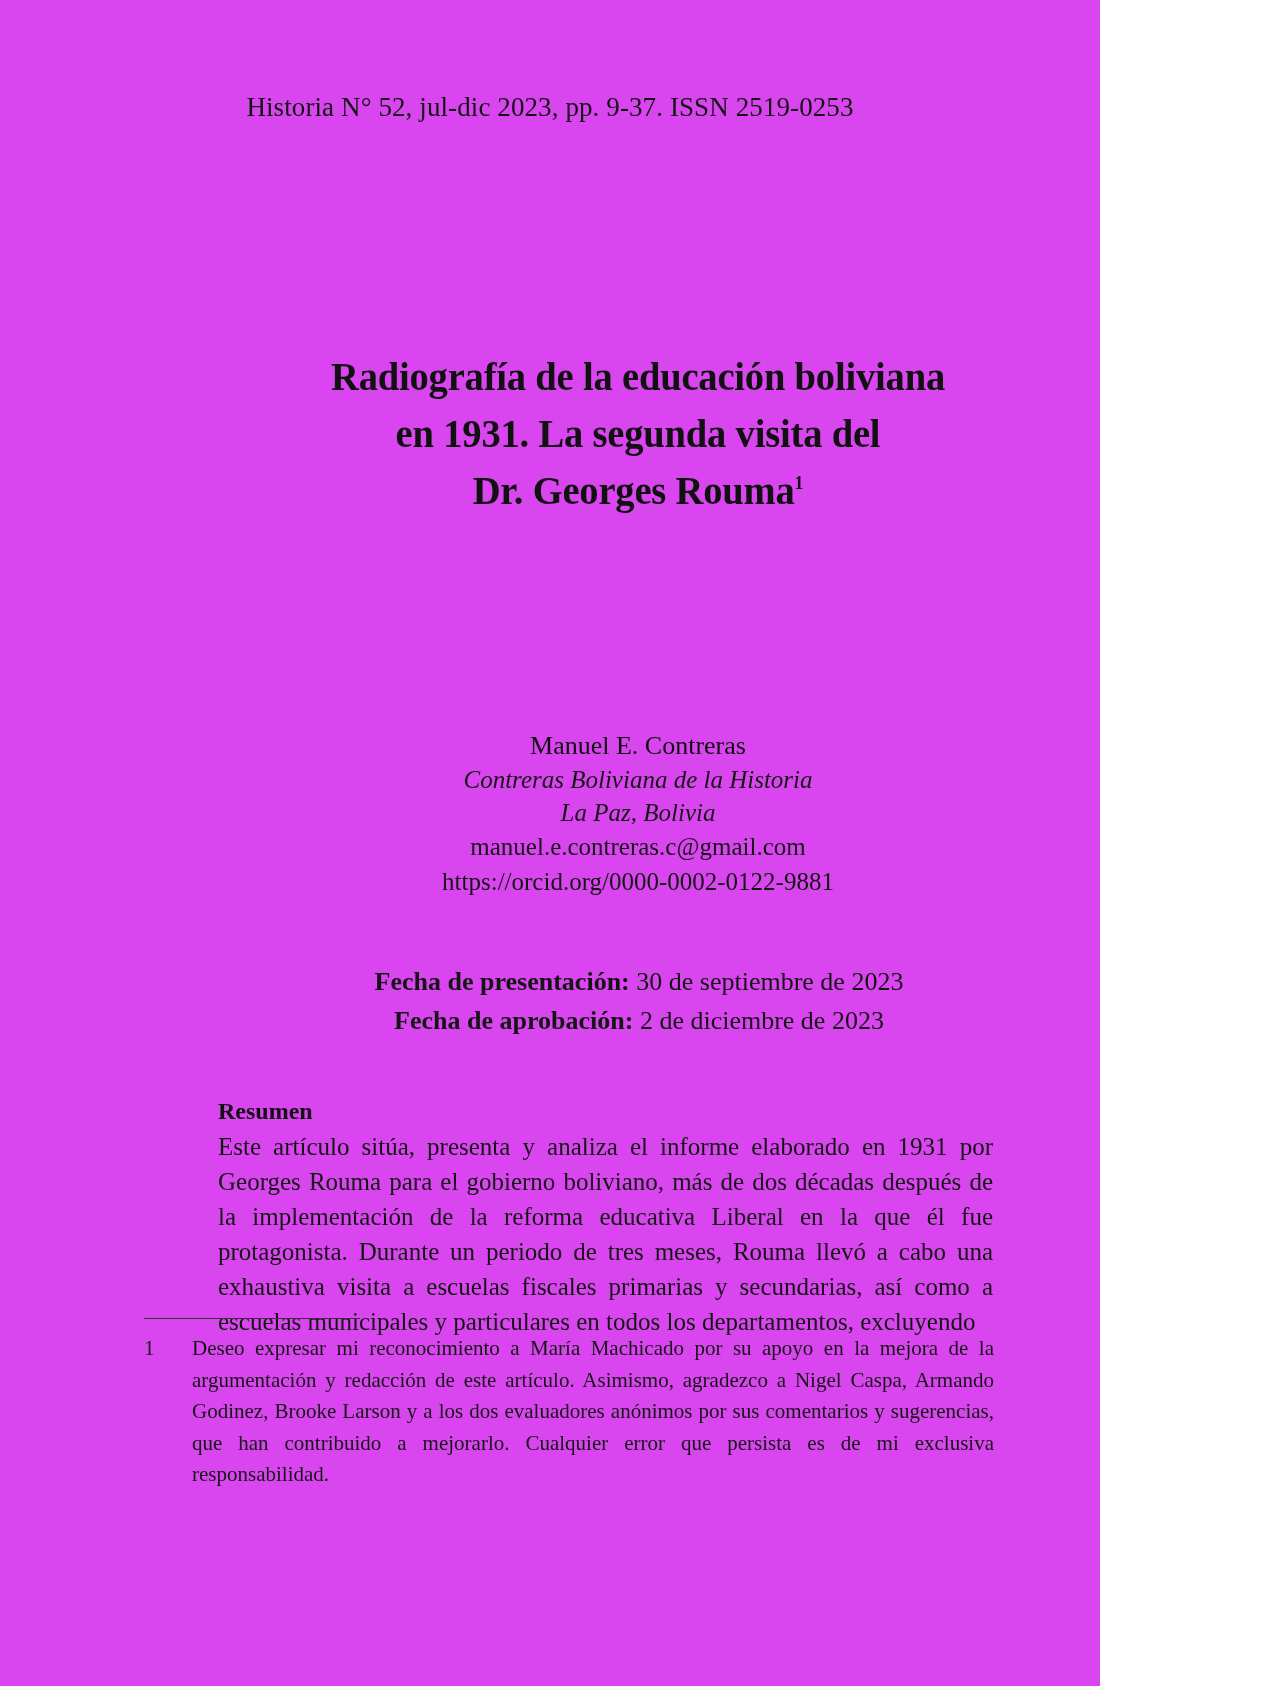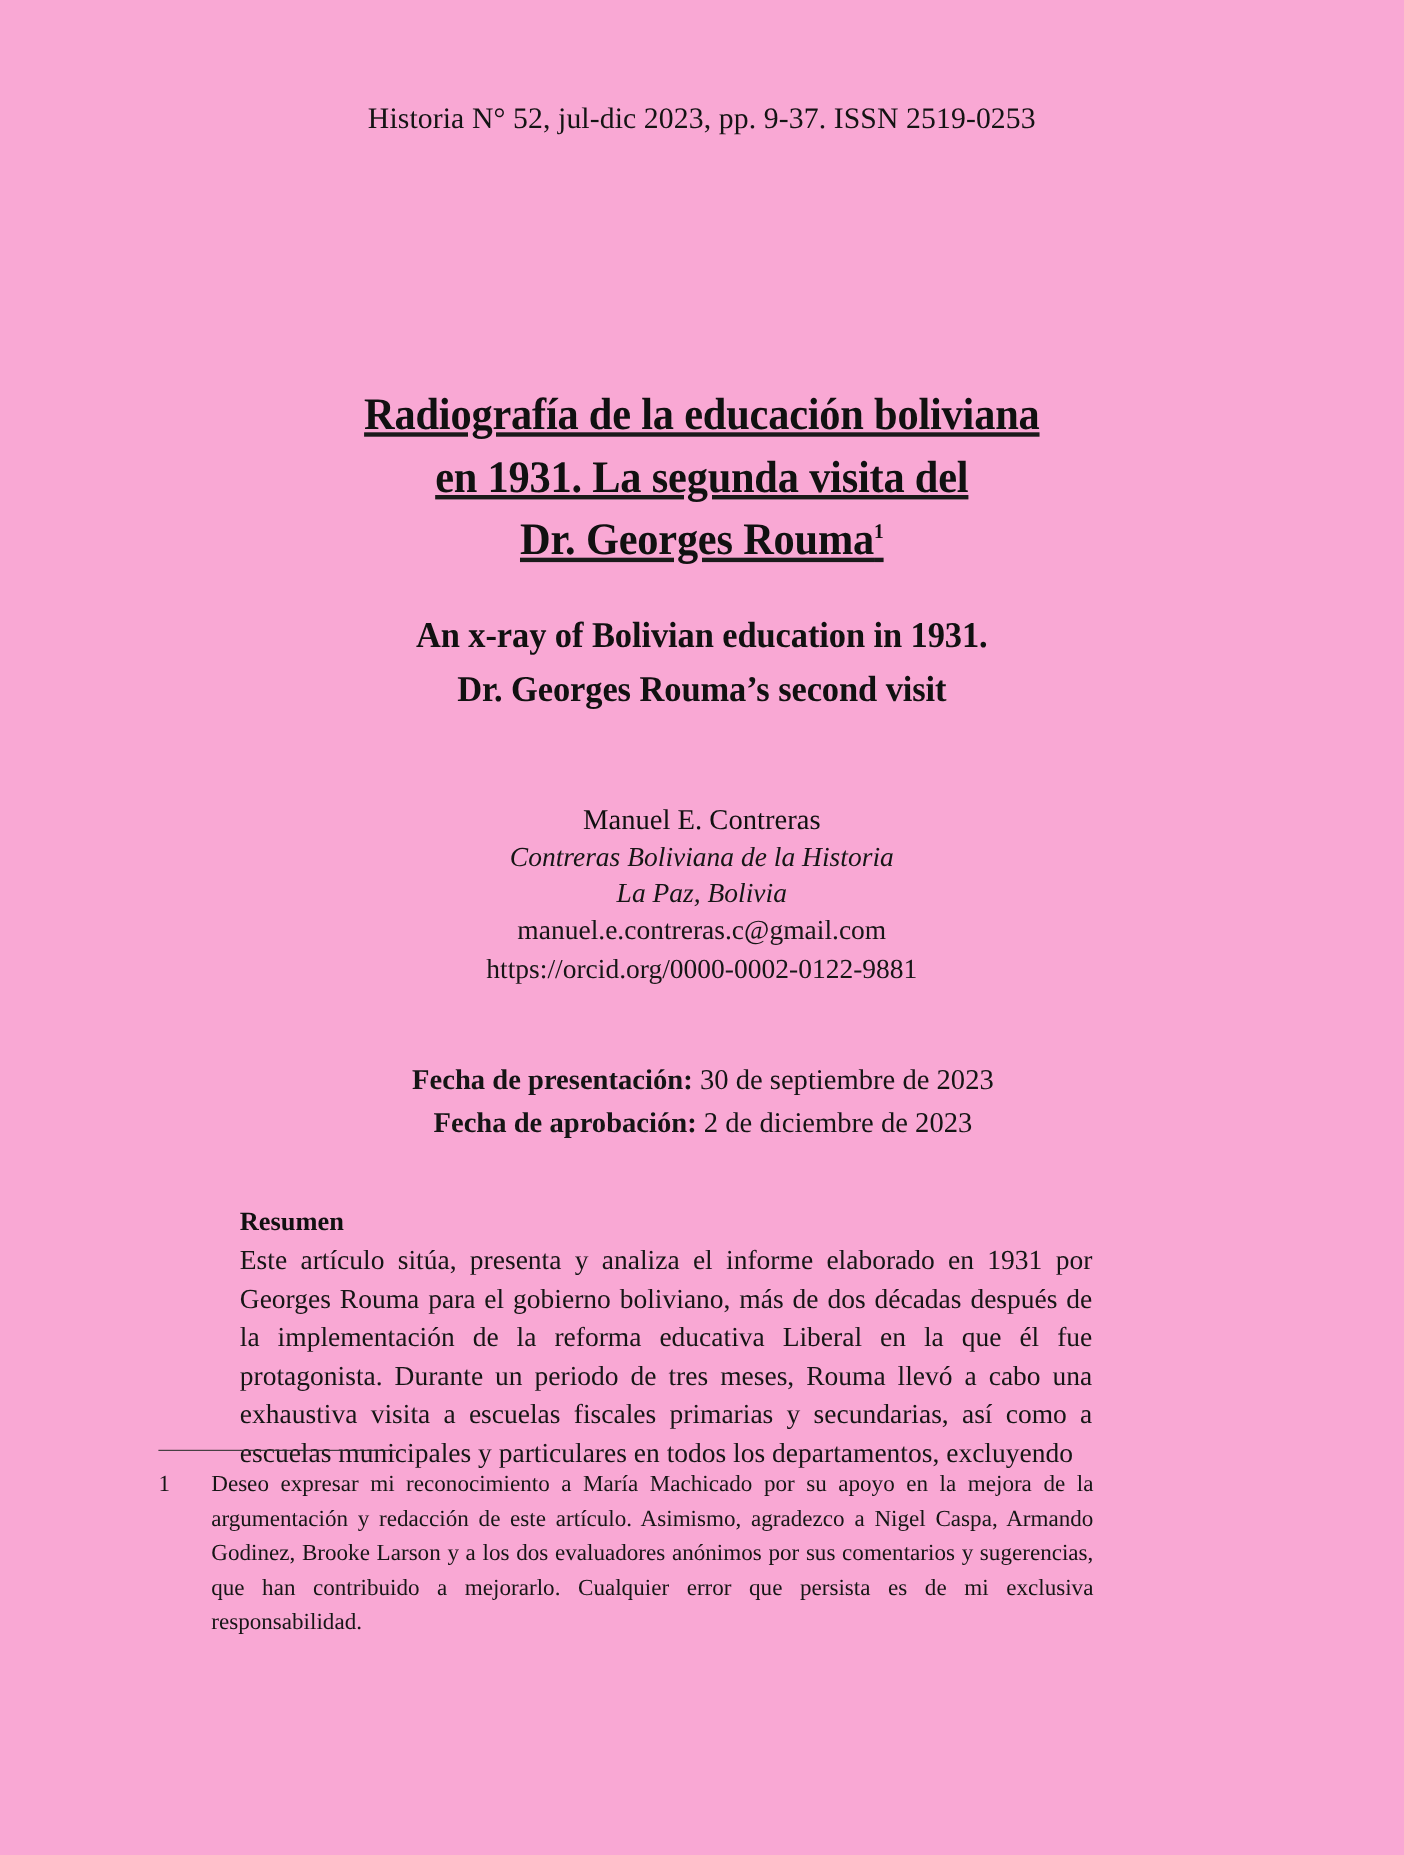--- a/index.html
+++ b/index.html
@@ -6,23 +6,23 @@
     margin: 0;
     padding: 0;
     background: #ffffff;
   }
   body {
     font-family: "Liberation Serif", "DejaVu Serif", serif;
     color: #1a1a1a;
   }
   .page {
     position: relative;
-    width: 1276px;
+    width: 1100px;
     height: 1686px;
-    background: #f9a8d4;
+    background: #d946ef;
     overflow: hidden;
     box-sizing: border-box;
   }
 
   
   .running-head {
     position: absolute;
     top: 92px;
     left: 0;
     right: 0;
@@ -32,21 +32,20 @@
     color: #141414;
   }
 
   
   .title-block {
     position: absolute;
     top: 348px;
     left: 150px;
     width: 976px;
     text-align: center;
-    text-decoration: underline;
   }
   .title-line {
     font-family: "Liberation Serif", "DejaVu Serif", serif;
     font-weight: bold;
     font-size: 41px;
     line-height: 57px;
     letter-spacing: -0.2px;
     color: #111111;
     transform: scaleX(0.94);
     transform-origin: center;
@@ -182,24 +181,20 @@
 <div class="page">
 
   <div class="running-head">Historia N° 52, jul-dic 2023, pp. 9-37. ISSN 2519-0253</div>
 
   <div class="title-block">
     <div class="title-line">Radiografía de la educación boliviana</div>
     <div class="title-line">en 1931. La segunda visita del</div>
     <div class="title-line"><span>Dr. Georges Rouma</span><sup>1</sup></div>
   </div>
 
-  <div class="subtitle-block">
-    <div class="subtitle-line">An x-ray of Bolivian education in 1931.</div>
-    <div class="subtitle-line">Dr. Georges Rouma’s second visit</div>
-  </div>
 
   <div class="author-block">
     <div class="author-name">Manuel E. Contreras</div>
     <div class="author-affil">Contreras Boliviana de la Historia</div>
     <div class="author-affil">La Paz, Bolivia</div>
     <div class="author-contact">manuel.e.contreras.c@gmail.com</div>
     <div class="author-contact">https://orcid.org/0000-0002-0122-9881</div>
   </div>
 
   <div class="dates-block">

